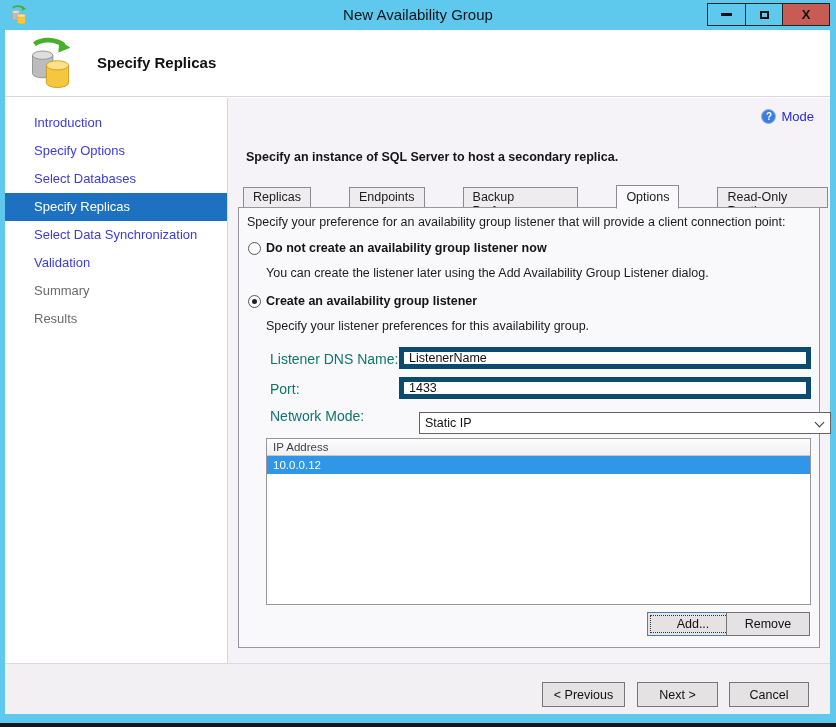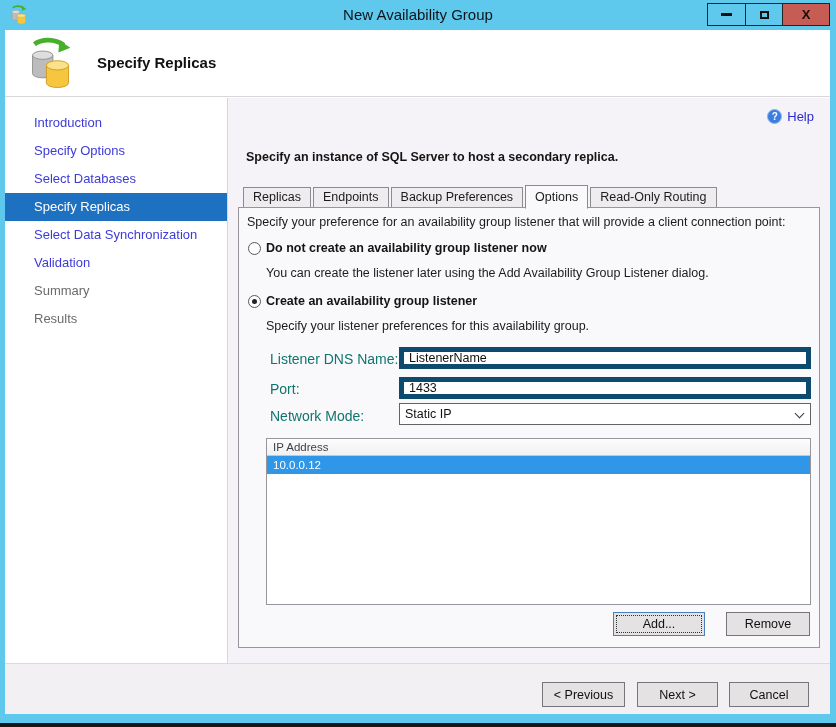--- a/index.html
+++ b/index.html
@@ -36,21 +36,21 @@
   .nav-item.disabled{ color:#6b6b6b; cursor:default; }
 
   
   .content{ position:absolute; left:223px; top:68px; width:602px; height:565px; background:#f5f3f7; }
   .help{ position:absolute; right:16px; top:11px; display:flex; align-items:center; gap:5px; cursor:pointer; }
   .help-icon{ width:15px; height:15px; border-radius:50%; background:#3c7ede; border:1px solid #8fb4ea; color:#fff; font-size:10px; font-weight:bold; display:flex; align-items:center; justify-content:center; }
   .help-label{ font-size:13px; color:#2b2ad4; }
   .heading{ position:absolute; left:18px; top:52px; font-size:12.5px; font-weight:bold; color:#141414; }
 
   
-  .tabs{ position:absolute; left:15px; top:87px; display:flex; align-items:flex-end; }
+  .tabs{ position:absolute; left:15px; top:87px; display:flex; align-items:flex-end;gap:36px; }
   .tab{ font-size:12.5px; color:#1c1c1c; background:#eeecef; border:1px solid #8c8a8d; padding:2px 9px 3px 9px; margin-right:2px; height:21px; cursor:pointer; position:relative; z-index:1; }
   .tab.active{ background:#f9f8fa; height:24px; padding-top:4px; border-bottom:1px solid #f9f8fa; margin-bottom:-1px; z-index:3; }
 
   
   .tab-page{ position:absolute; left:10px; top:109px; width:582px; height:441px; background:#f9f8fa; border:1px solid #98969a; z-index:2; }
   .intro-text{ position:absolute; left:8px; top:7px; font-size:12.5px; color:#1c1c1c; }
   .radio{ position:absolute; width:13px; height:13px; border:1px solid #595959; border-radius:50%; background:#fdfdfd; cursor:pointer; }
   .radio.checked::after{ content:""; position:absolute; left:3px; top:3px; width:5px; height:5px; border-radius:50%; background:#222; }
   .opt-label{ position:absolute; font-size:12.5px; font-weight:bold; color:#141414; cursor:pointer; }
   .opt-desc{ position:absolute; font-size:12.5px; color:#1c1c1c; }
@@ -59,21 +59,21 @@
   .field-input{ position:absolute; left:160px; width:412px; height:22px; border:5px solid #0c4a6e; background:#ffffff; font-family:"Liberation Sans",sans-serif; font-size:12.5px; color:#111; padding:0 5px; outline:none; }
   .combo{ position:absolute; left:160px; width:412px; height:22px; border:1px solid #636363; background:#ffffff; font-size:12.5px; color:#111; line-height:20px; padding:0 5px; cursor:pointer; }
   .combo-chevron{ position:absolute; right:7px; top:6px; width:7px; height:7px; border-right:1.5px solid #3a3a3a; border-bottom:1.5px solid #3a3a3a; transform:rotate(45deg); }
 
   .ip-list{ position:absolute; left:27px; top:230px; width:545px; height:167px; background:#ffffff; border:1px solid #98969a; }
   .ip-header{ height:17px; background:linear-gradient(#fdfdfd,#f1f0f2); border-bottom:1px solid #c8c6c9; font-size:11.5px; color:#3f3f46; padding-left:6px; line-height:16px; cursor:pointer; }
   .ip-row{ height:18px; font-size:11.5px; padding-left:6px; line-height:18px; color:#1c1c1c; cursor:pointer; }
   .ip-row.selected{ background:#2f96e8; color:#ffffff; }
 
   .btn{ background:#e4e2e3; border:1px solid #777578; font-family:"Liberation Sans",sans-serif; font-size:12.5px; color:#111; cursor:pointer; }
-  .btn-add{ position:absolute; left:374px; top:404px; width:92px; height:24px; border:1px solid #4a80b8; outline:1px dotted #333; outline-offset:-4px; }
+  .btn-add{ position:absolute; left:408px; top:404px; width:92px; height:24px; border:1px solid #4a80b8; outline:1px dotted #333; outline-offset:-4px; }
   .btn-remove{ position:absolute; left:487px; top:404px; width:84px; height:24px; }
 
   
   .footer{ position:absolute; left:0; top:633px; width:825px; height:51px; background:#f2f0f3; border-top:1px solid #dbd9dc; }
   .btn-prev{ position:absolute; left:537px; top:18px; width:83px; height:25px; }
   .btn-next{ position:absolute; left:632px; top:18px; width:81px; height:25px; }
   .btn-cancel{ position:absolute; left:724px; top:18px; width:80px; height:25px; }
 </style>
 </head>
 <body>
@@ -130,21 +130,21 @@
         <div class="nav-item">Validation</div>
         <div class="nav-item disabled">Summary</div>
         <div class="nav-item disabled">Results</div>
       </div>
     </div>
 
     <div class="content">
 
       <div class="help">
         <span class="help-icon">?</span>
-        <span class="help-label">Help</span>
+        <span class="help-label">Mode</span>
       </div>
 
       <div class="heading">Specify an instance of SQL Server to host a secondary replica.</div>
 
       <div class="tabs">
         <div class="tab">Replicas</div>
         <div class="tab">Endpoints</div>
         <div class="tab">Backup Preferences</div>
         <div class="tab active">Options</div>
         <div class="tab">Read-Only Routing</div>
@@ -161,21 +161,21 @@
         <div class="opt-label" style="left:27px; top:86px;">Create an availability group listener</div>
         <div class="opt-desc" style="left:27px; top:111px;">Specify your listener preferences for this availability group.</div>
 
         <div class="field-label" style="left:31px; top:143px;">Listener DNS Name:</div>
         <input class="field-input" style="top: 139px;" value="ListenerName">
 
         <div class="field-label" style="left:31px; top:173px;">Port:</div>
         <input class="field-input" style="top: 169px;" value="1433">
 
         <div class="field-label" style="left:31px; top:200px;">Network Mode:</div>
-        <div class="combo" style="top:195px;">
+        <div class="combo" style="top:204px;margin-left:20px;">
           <span>Static IP</span>
           <span class="combo-chevron"></span>
         </div>
 
         <div class="ip-list">
           <div class="ip-header">IP Address</div>
           <div class="ip-row selected">10.0.0.12</div>
         </div>
 
         <button class="btn btn-add">Add...</button>

